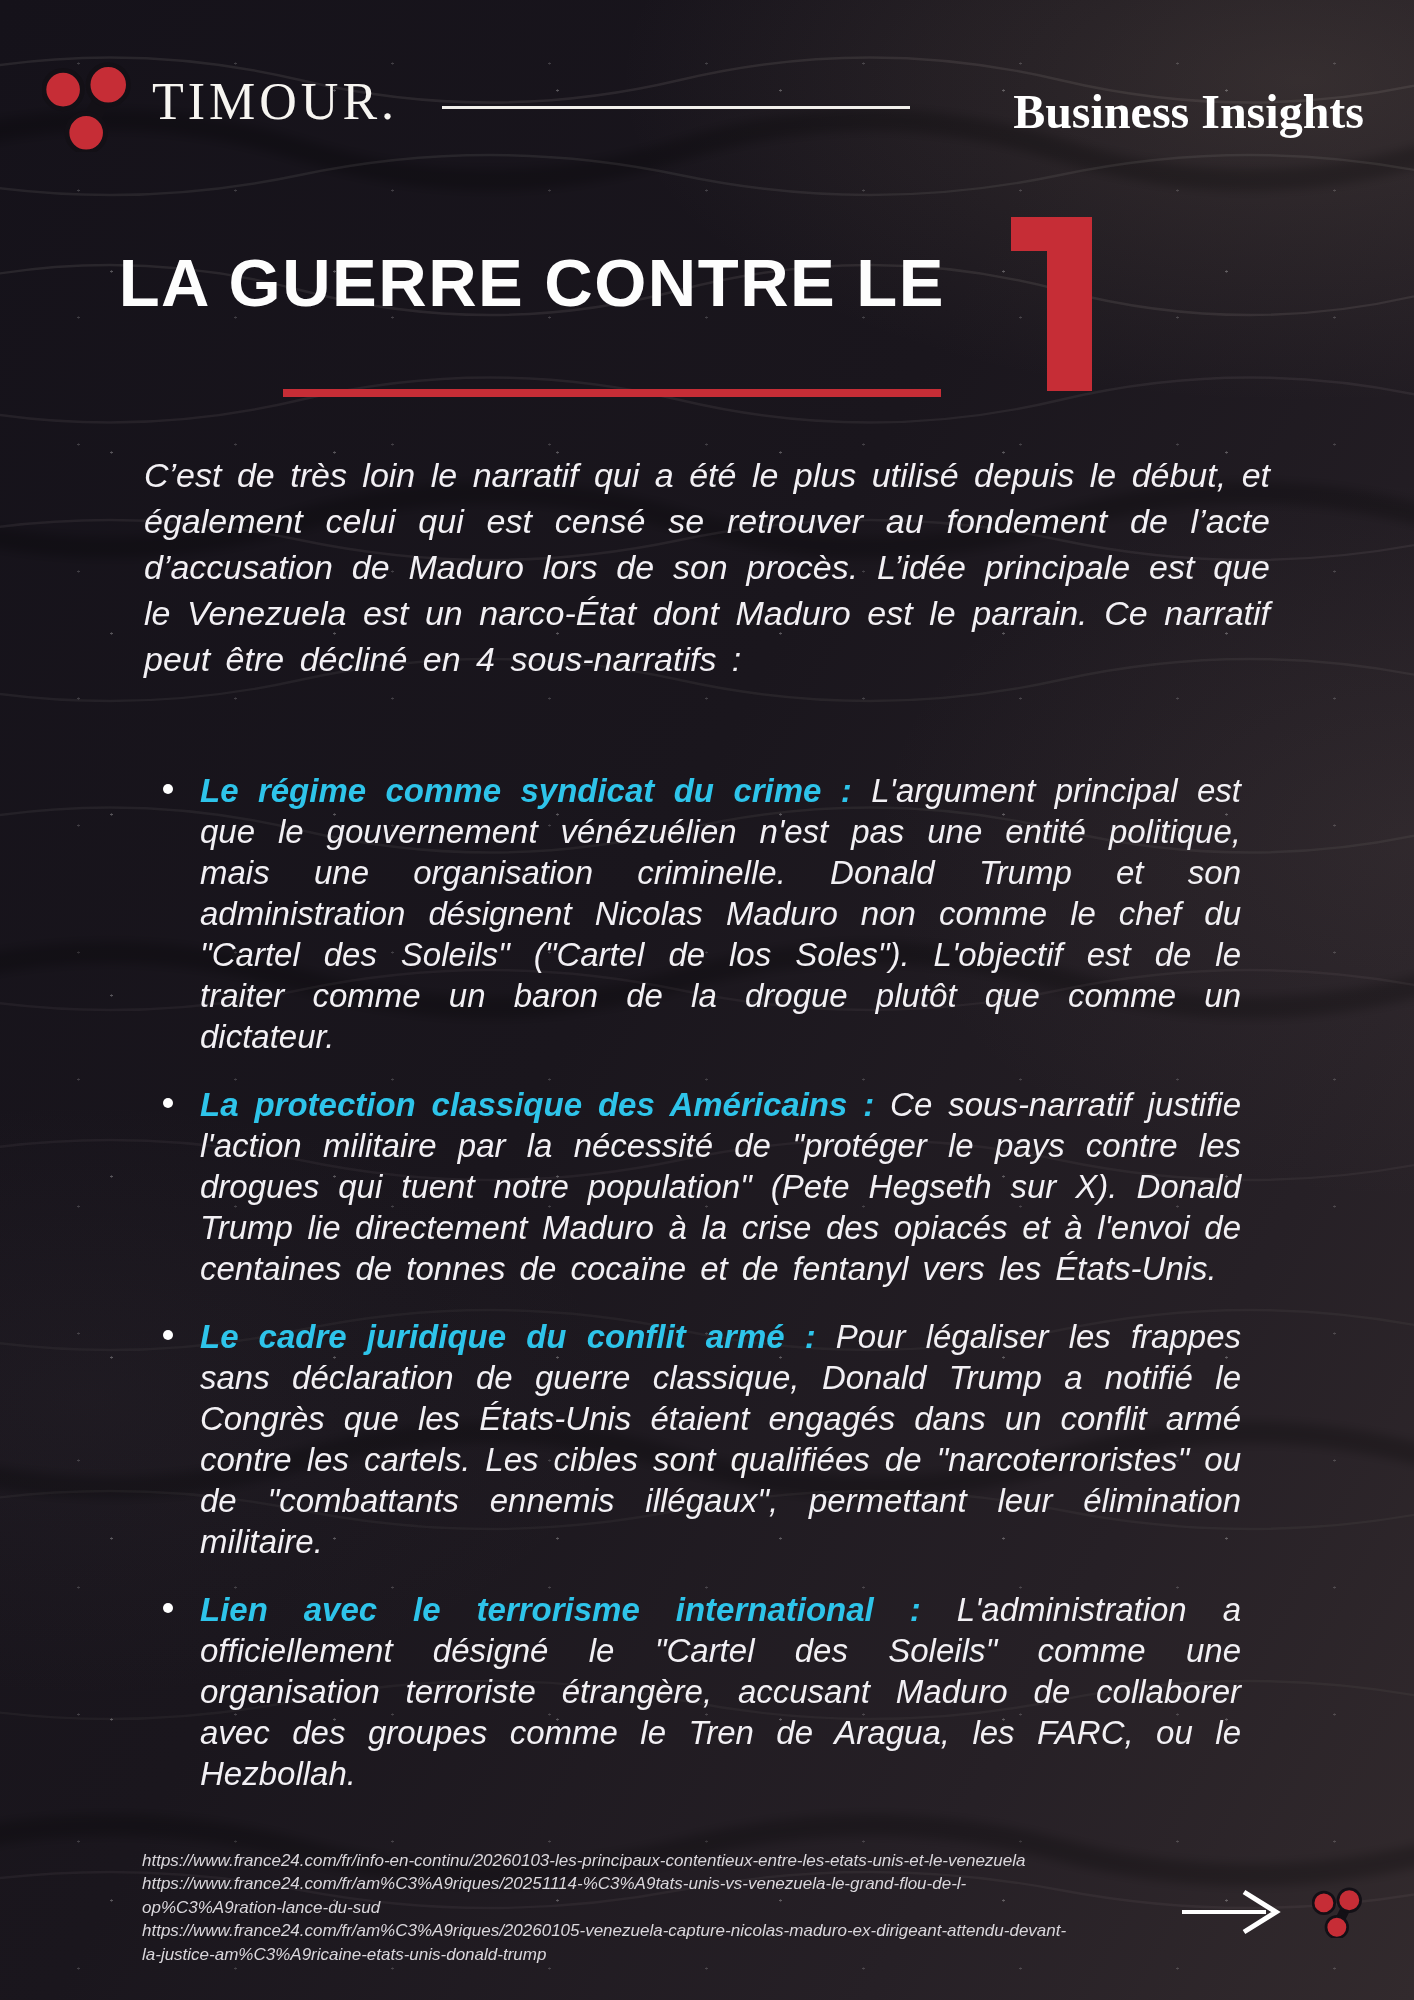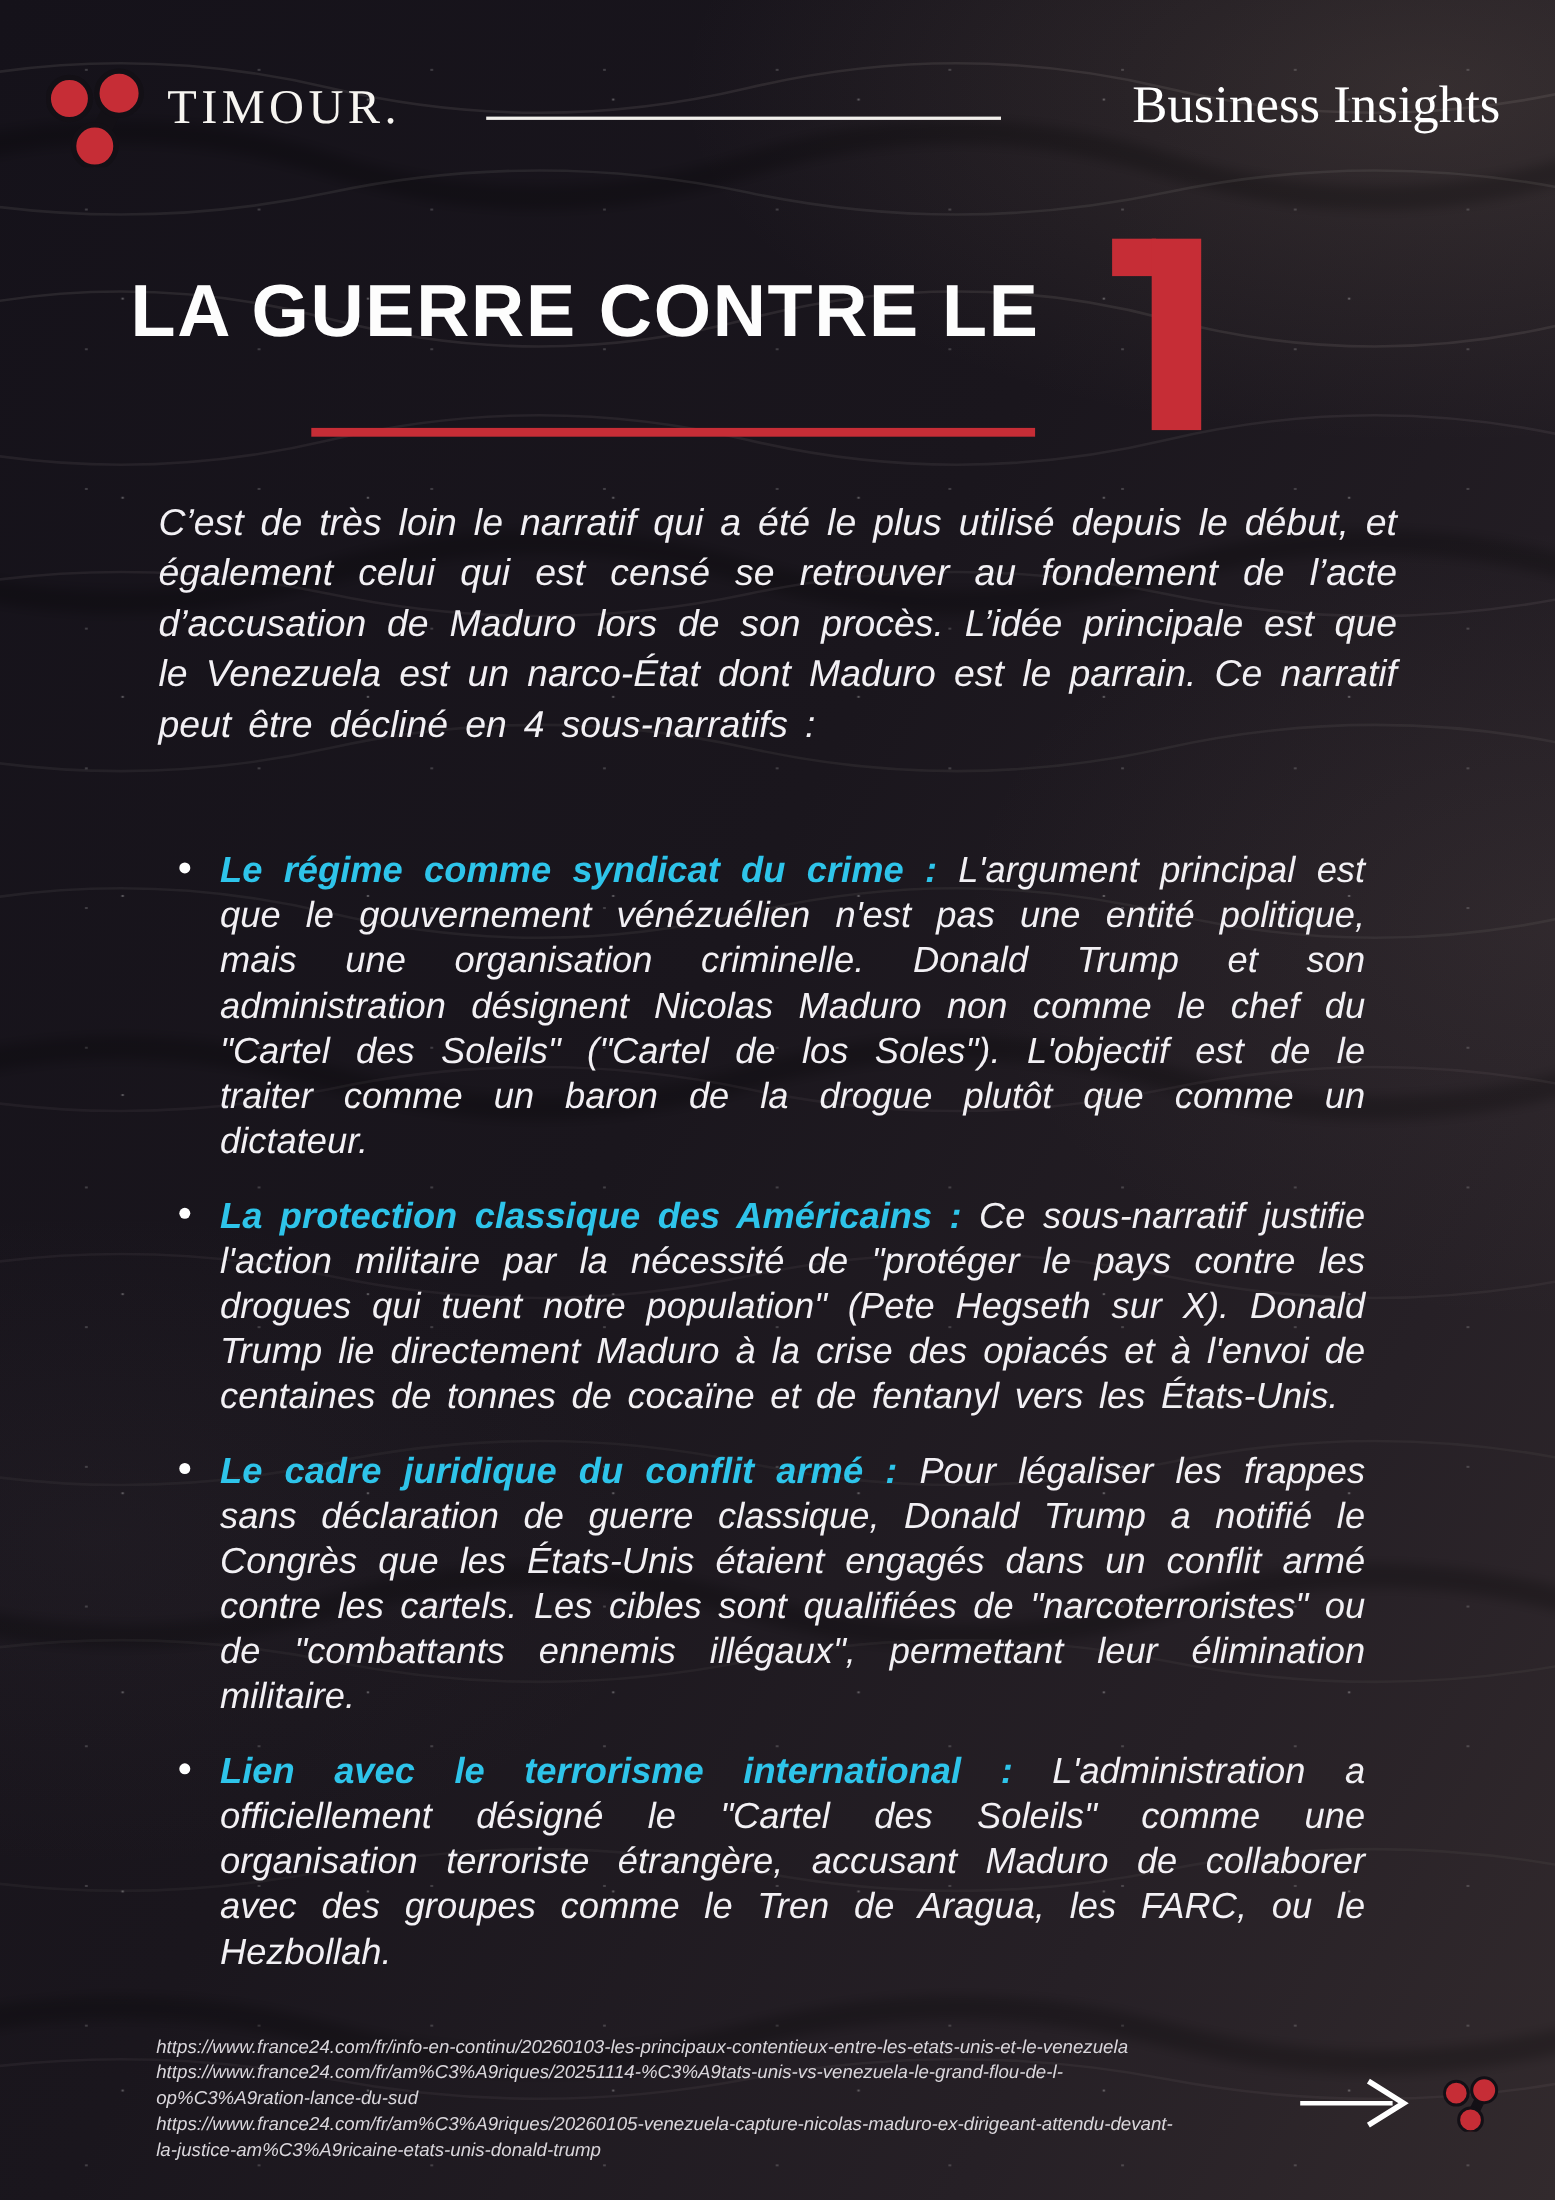--- a/index.html
+++ b/index.html
@@ -15,24 +15,24 @@
       linear-gradient(118deg,#15121a 0%, #1a161d 45%, #262026 78%, #322a2d 100%);
     background-size:223px 181px, 157px 127px, auto, auto, auto, auto;
     font-family:"Liberation Sans", sans-serif;
   }
   .waves{position:absolute;inset:0;z-index:0;pointer-events:none;}
   .content{position:absolute;inset:0;z-index:1;}
 
   
   .logo-mark{position:absolute;left:42px;top:56px;width:96px;height:96px;}
   .wordmark{position:absolute;left:152px;top:72px;font-family:"Liberation Serif",serif;
-    font-size:44px;letter-spacing:4px;color:#f7f5f1;}
+    font-size:52px;letter-spacing:4px;color:#f7f5f1;}
   .header-line{position:absolute;left:442px;top:106px;width:468px;height:3px;background:#f1efeb;}
-  .tagline{position:absolute;right:50px;top:68px;font-family:"Liberation Serif",serif;
-    font-weight:normal;font-size:48px;color:#ffffff;}
+  .tagline{position:absolute;right:50px;top:84px;font-family:"Liberation Serif",serif;
+    font-weight:bold;font-size:48px;color:#ffffff;}
 
   
   .title{position:absolute;right:469px;top:254px;text-align:right;color:#fdfdfd;
     font-weight:800;font-size:67px;line-height:58px;letter-spacing:1.5px;white-space:nowrap;}
   .title-underline{position:absolute;left:283px;top:389px;width:658px;height:8px;}
   .big-one-bar{position:absolute;left:1047px;top:217px;width:45px;height:174px;}
   .big-one-flag{position:absolute;left:1011px;top:217px;width:40px;height:34px;}
 
   
   .intro{position:absolute;left:144px;top:452px;width:1126px;

